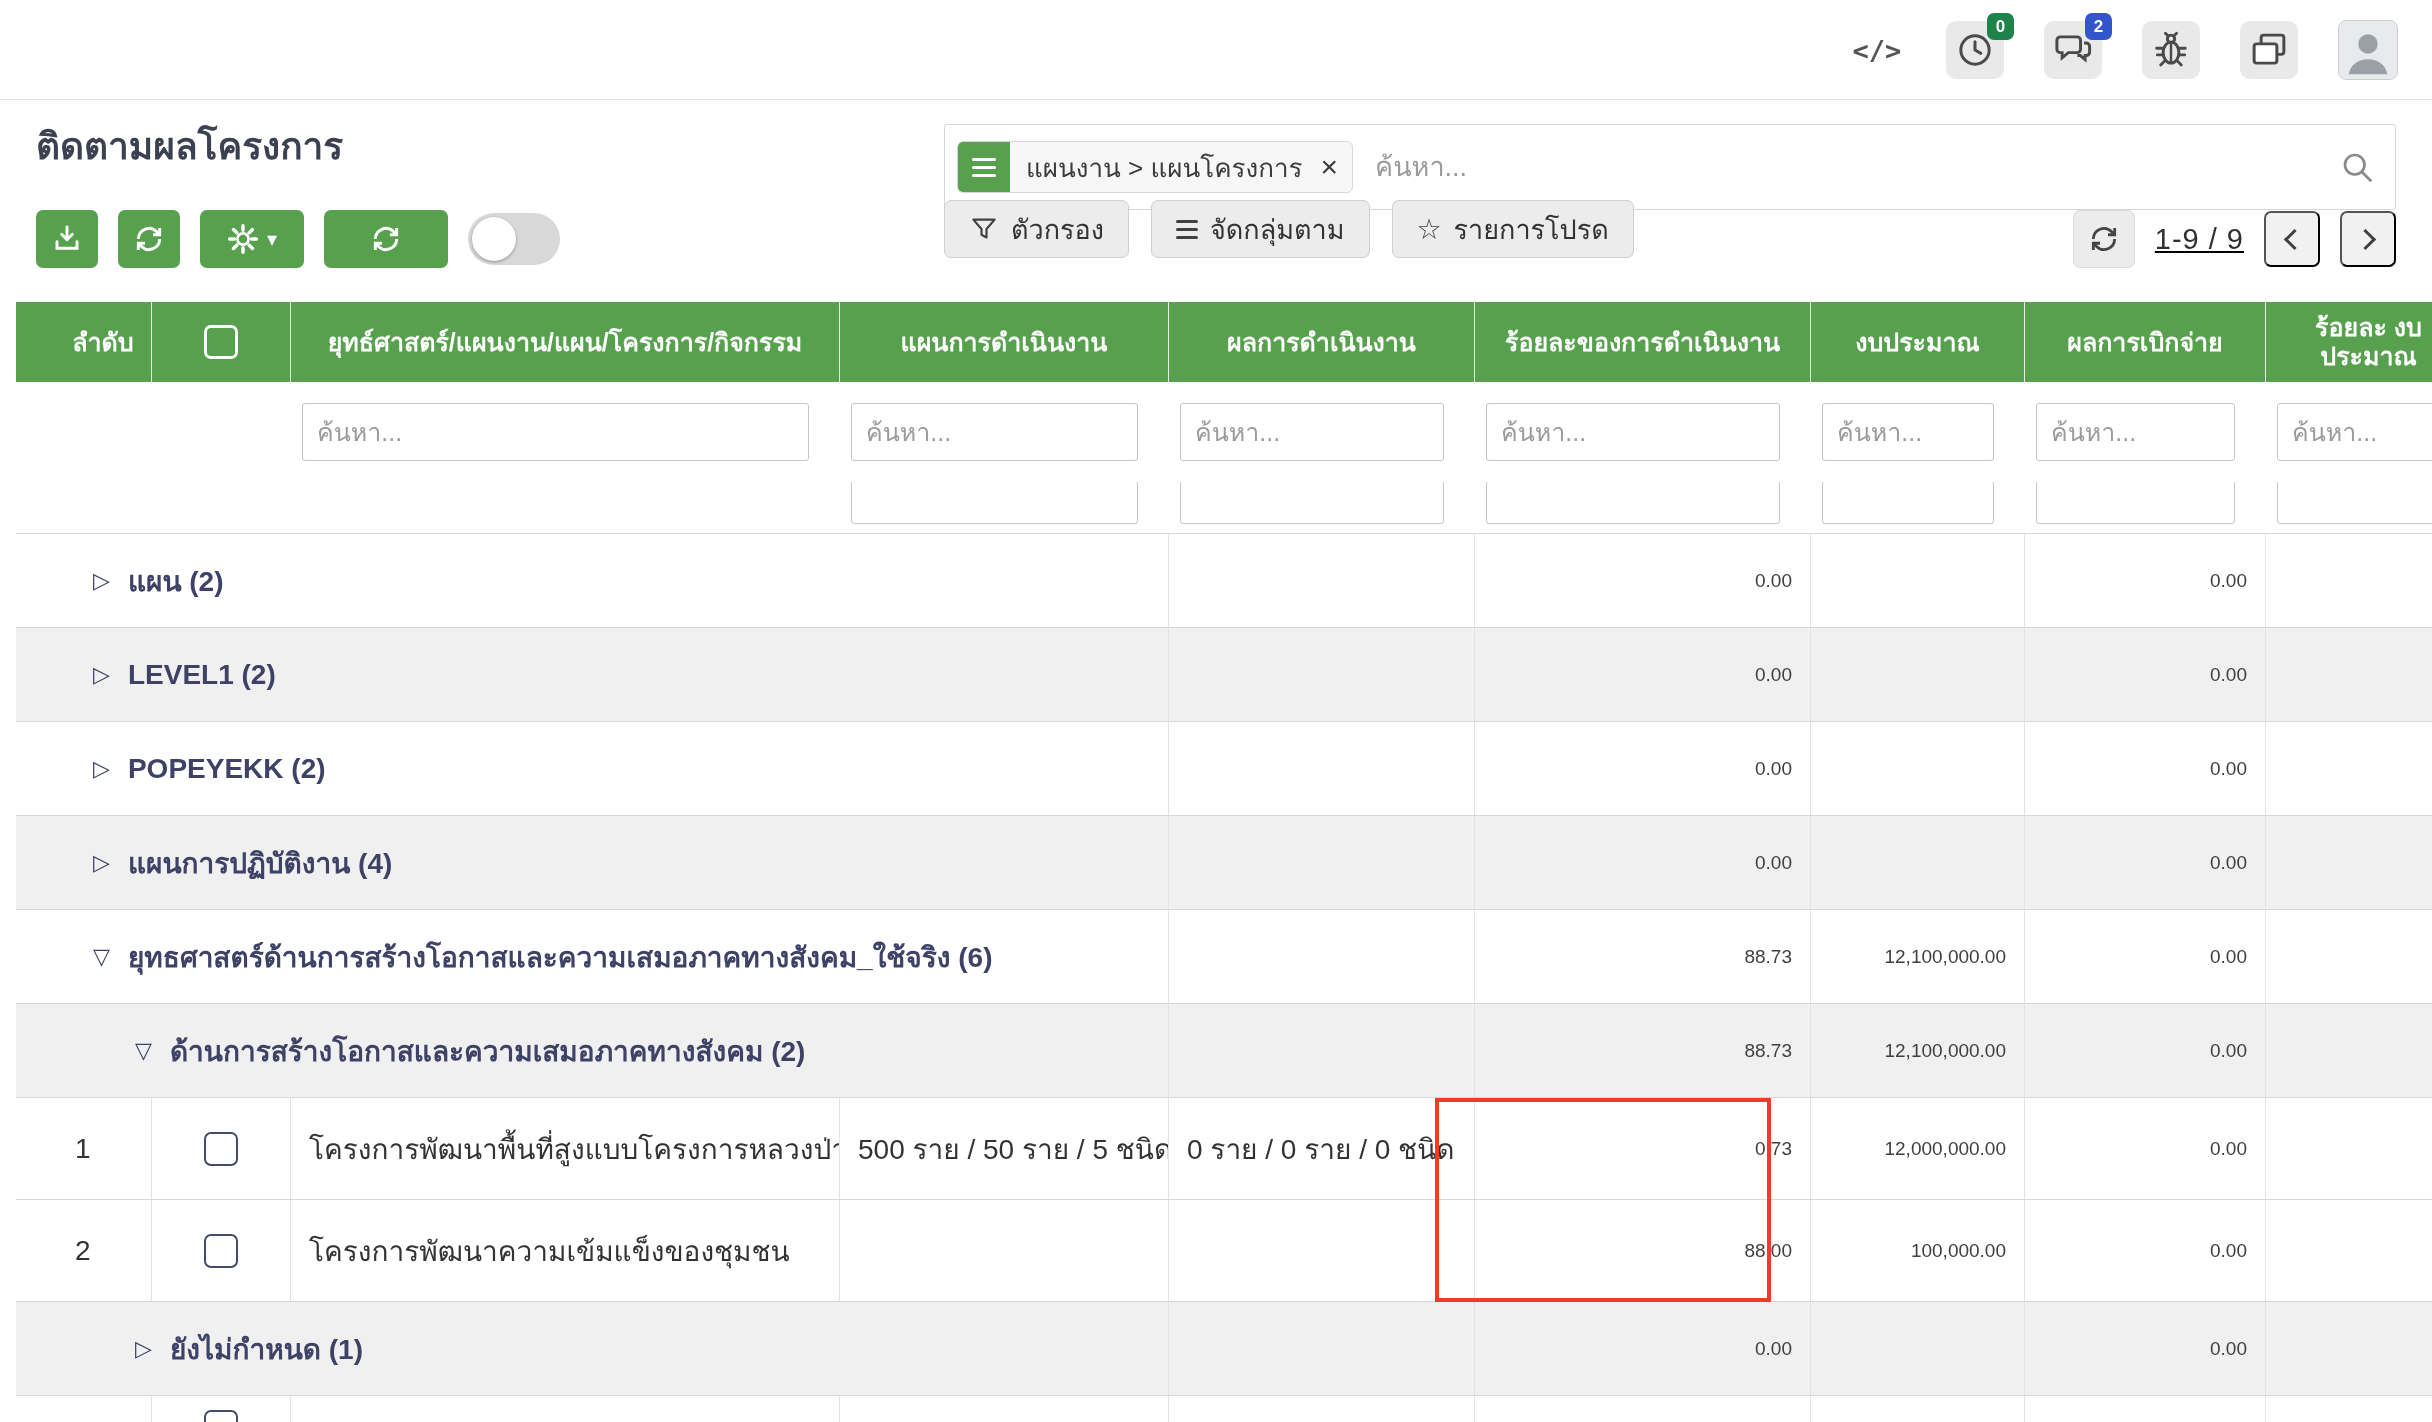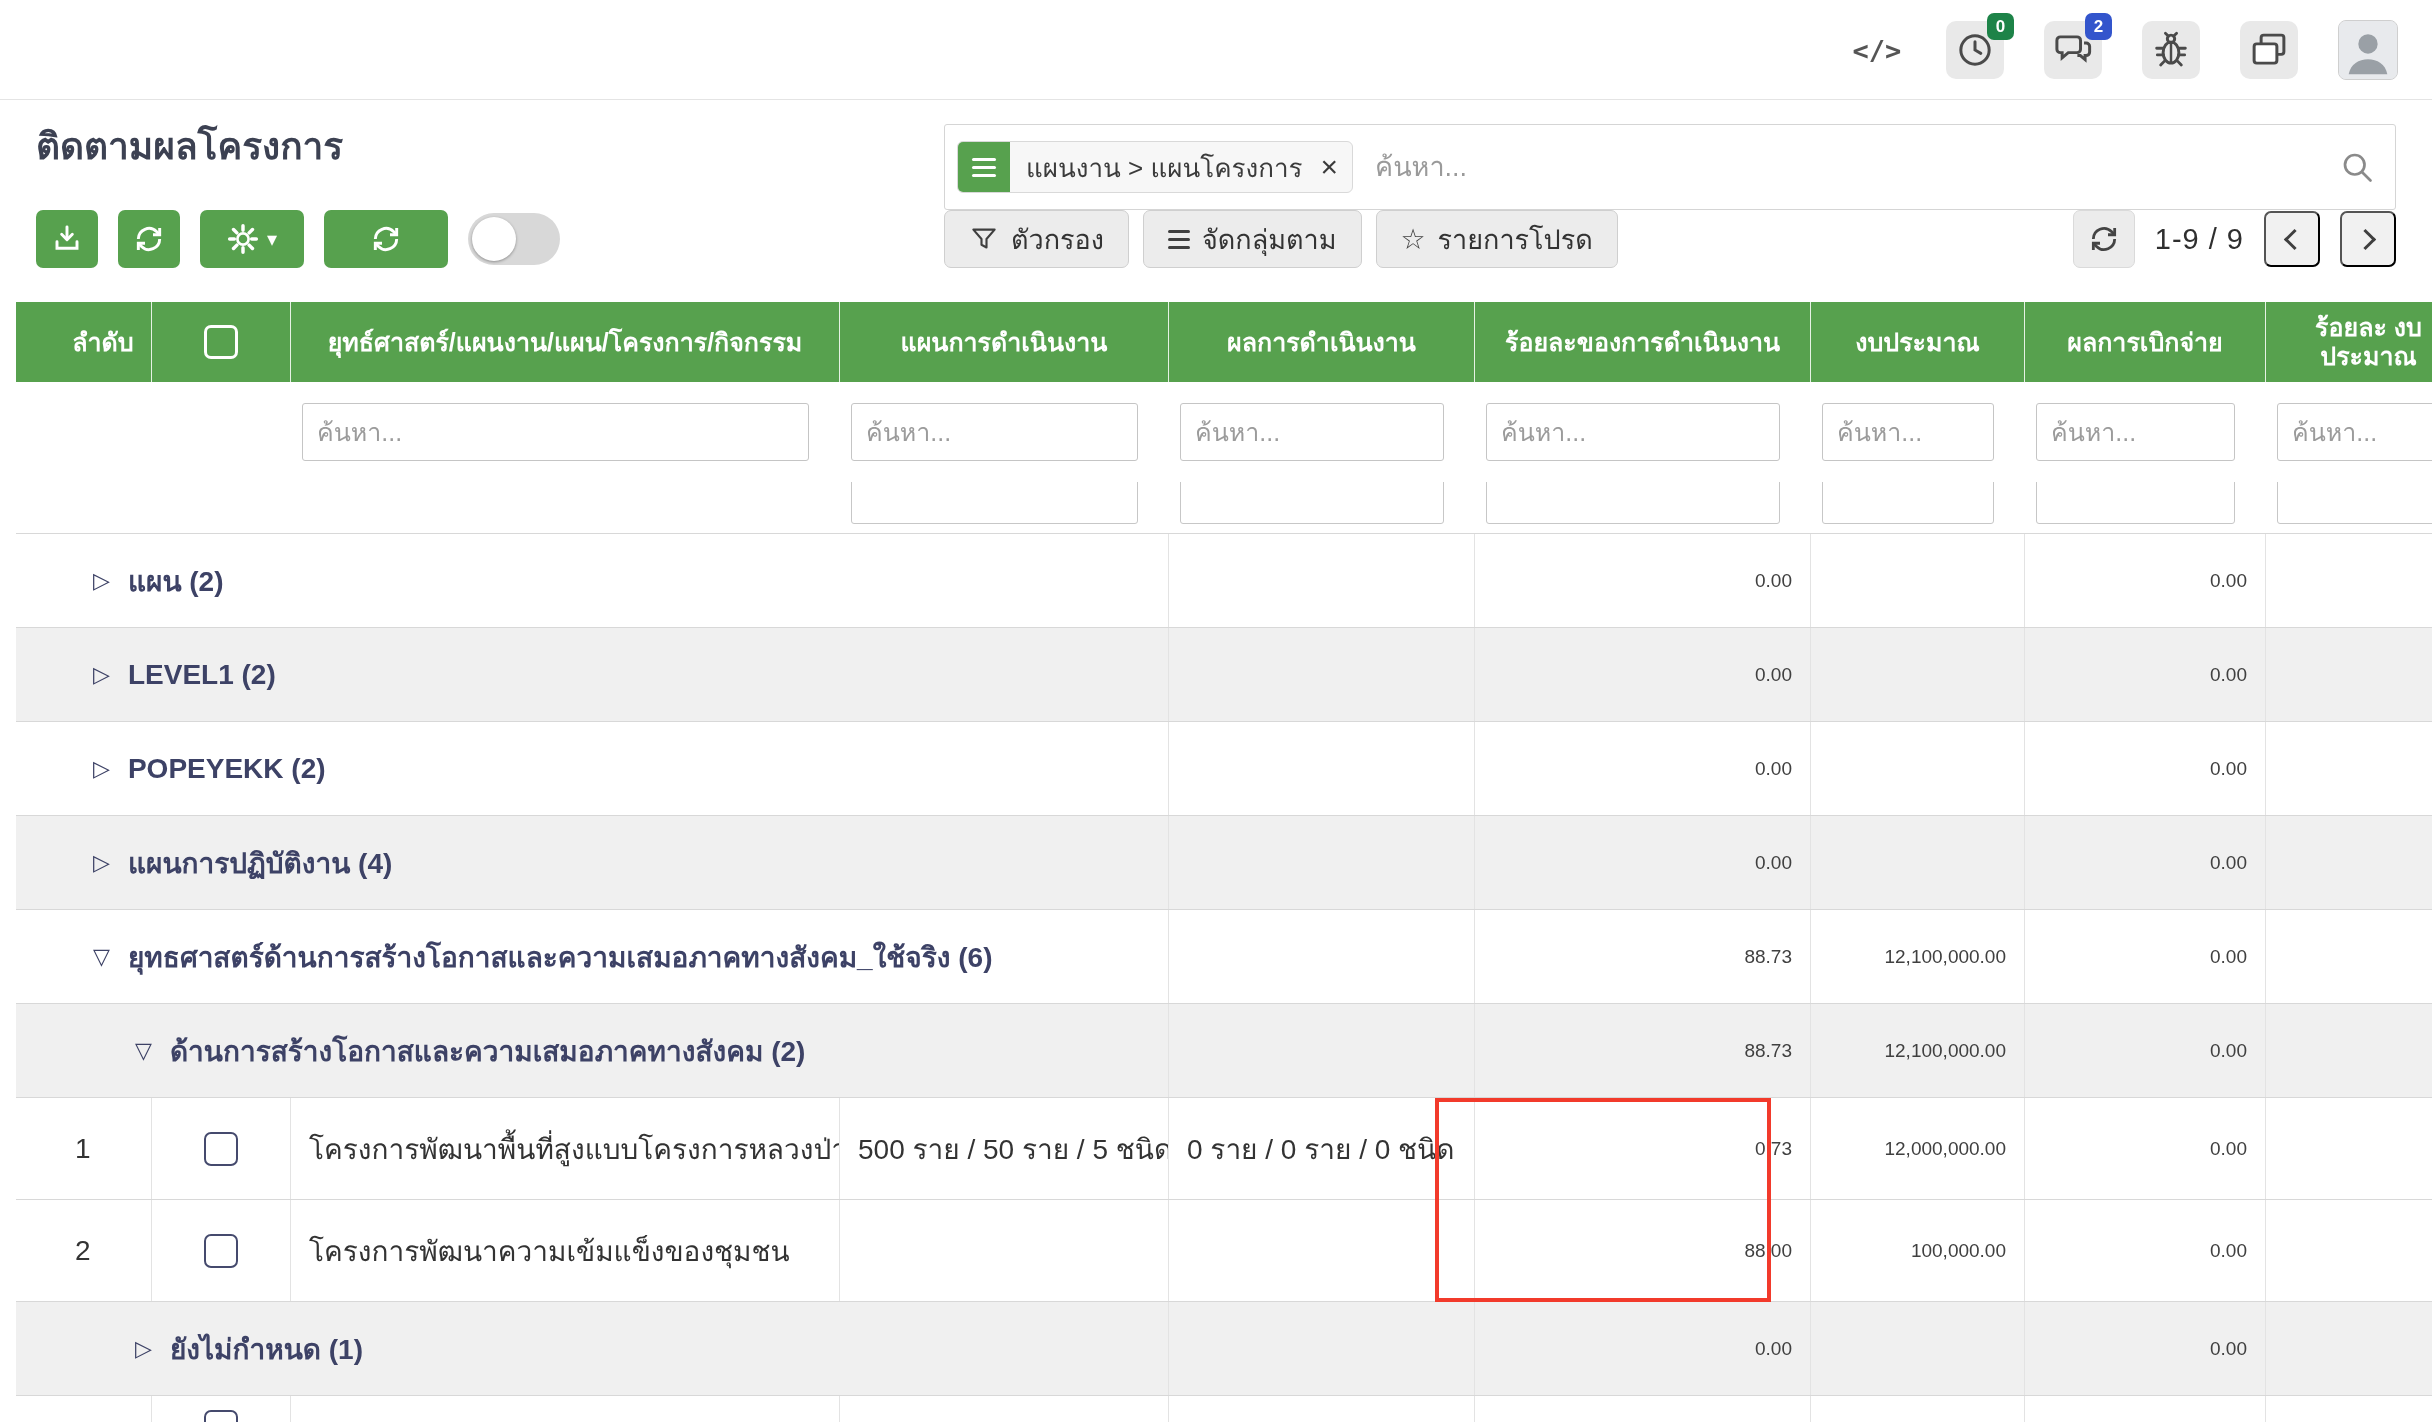--- a/index.html
+++ b/index.html
@@ -43,27 +43,27 @@
   
   .controls-left{position:absolute;left:36px;top:210px;display:flex;align-items:center;gap:20px;}
   .gbtn{height:58px;background:var(--green);border:none;border-radius:7px;display:flex;align-items:center;justify-content:center;gap:8px;cursor:pointer;color:#fff;}
   .gbtn.sq{width:62px;}
   .gbtn.w1{width:104px;}
   .gbtn.w2{width:124px;}
   .caret{font-size:20px;color:#fff;}
   .toggle{width:92px;height:52px;border-radius:26px;background:#d8d8d8;position:relative;cursor:pointer;}
   .toggle .knob{position:absolute;left:4px;top:4px;width:44px;height:44px;border-radius:50%;background:#fff;box-shadow:0 1px 3px rgba(0,0,0,.35);}
 
-  .controls-mid{position:absolute;left:944px;top:210px;display:flex;align-items:center;gap:14px;}
+  .controls-mid{position:absolute;left:944px;top:200px;display:flex;align-items:center;gap:22px;}
   .lbtn{height:58px;background:#ececec;border:1px solid #cfcfcf;border-radius:7px;display:flex;align-items:center;gap:12px;padding:0 24px;font-size:27px;color:#333;cursor:pointer;white-space:nowrap;}
   .star-glyph{font-size:28px;color:#3f3f3f;}
   .gb-bars{display:flex;flex-direction:column;gap:5px;}
   .gb-bars i{display:block;width:22px;height:3px;background:#3f3f3f;border-radius:2px;}
 
-  .controls-right{position:absolute;right:36px;top:210px;display:flex;align-items:center;gap:20px;}
+  .controls-right{position:absolute;right:36px;top:210px;display:flex;align-items:center;gap:20px;text-decoration:underline;}
   .lbtn-sq{width:62px;height:58px;background:#ececec;border:1px solid #dadada;border-radius:7px;display:flex;align-items:center;justify-content:center;cursor:pointer;}
   .pag-text{font-size:29px;color:#2f2f2f;letter-spacing:1px;}
   .chev-btn{width:56px;height:56px;border-radius:7px;background:#f1f1f1;display:flex;align-items:center;justify-content:center;cursor:pointer;}
   .chev{width:15px;height:15px;border-top:3px solid #3f3f3f;border-right:3px solid #3f3f3f;display:inline-block;}
   .chev.right{transform:rotate(45deg);margin-left:-5px;}
   .chev.left{transform:rotate(-135deg);margin-right:-5px;}
 
   
   .table{position:absolute;left:16px;top:302px;width:2416px;}
   .trow{display:grid;grid-template-columns:96px 139px 549px 329px 306px 336px 214px 241px 206px;align-items:stretch;padding-left:39px;}

